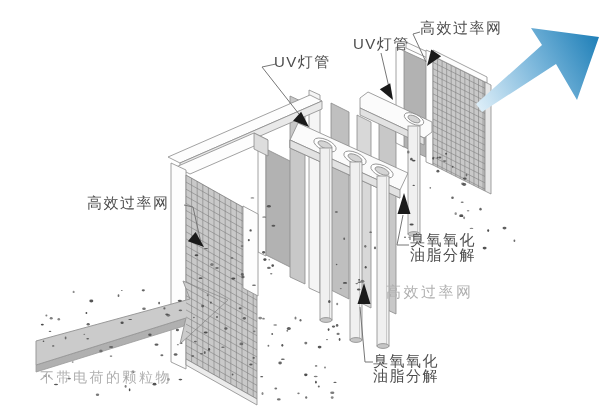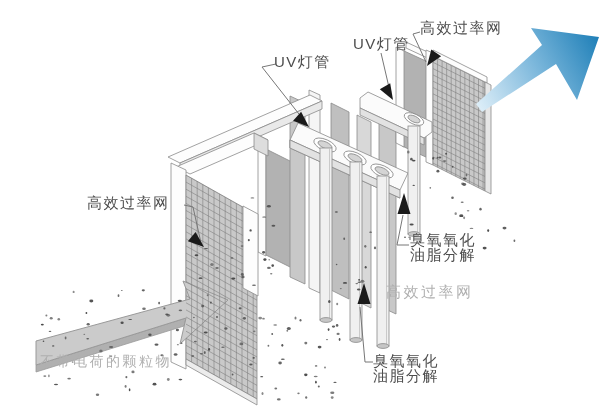--- a/index.html
+++ b/index.html
@@ -418,14 +418,14 @@
     <span class="ln">油脂分解</span>
   </div>
 
   <div class="lbl muted" style="left:386px;top:284px">高效过率网</div>
 
   <div class="lbl" style="left:373px;top:353px">
     <span class="ln">臭氧氧化</span>
     <span class="ln">油脂分解</span>
   </div>
 
-  <div class="lbl muted" style="left:40px;top:354px;font-size:14px">不带电荷的颗粒物</div>
+  <div class="lbl muted" style="left:40px;top:370px;font-size:14px">不带电荷的颗粒物</div>
 </div>
 
 </body></html>

